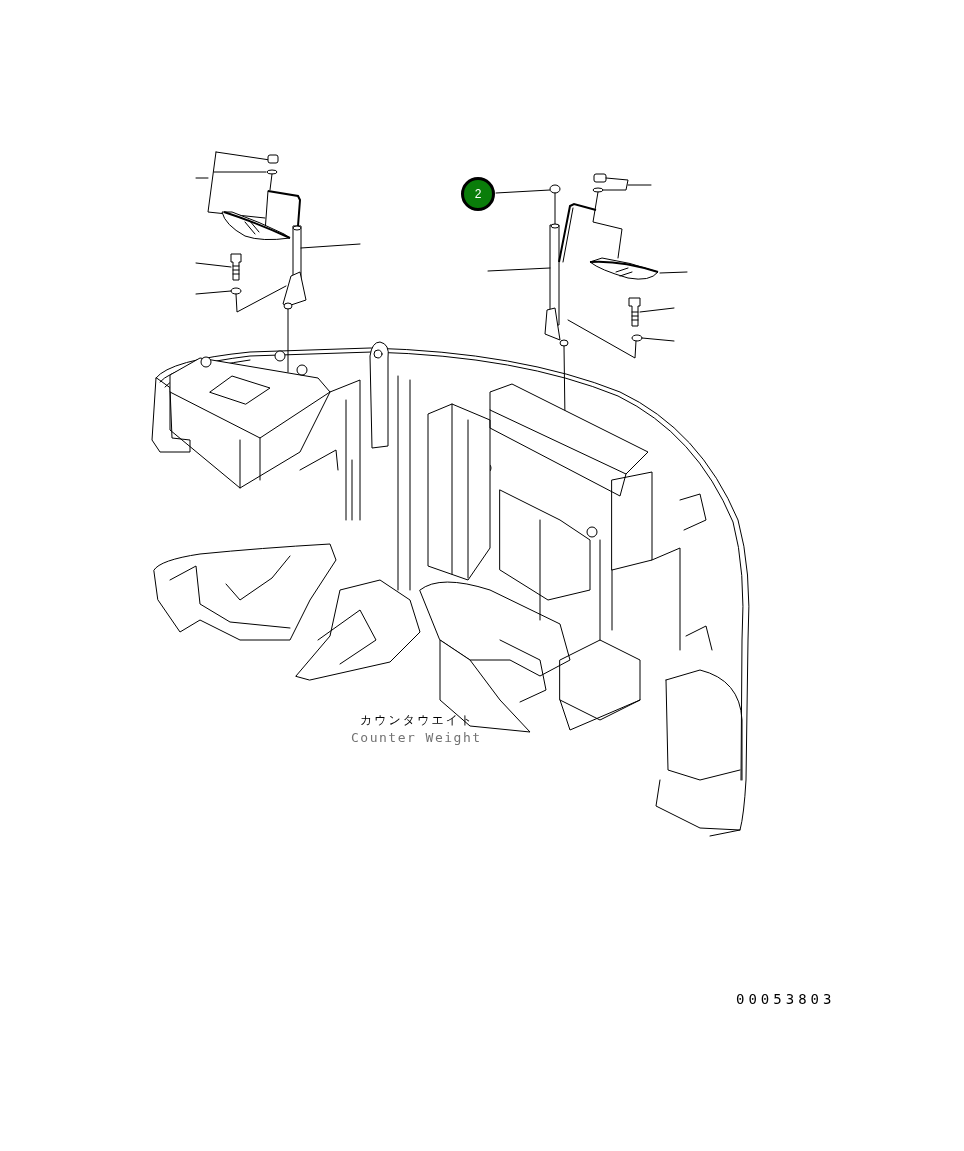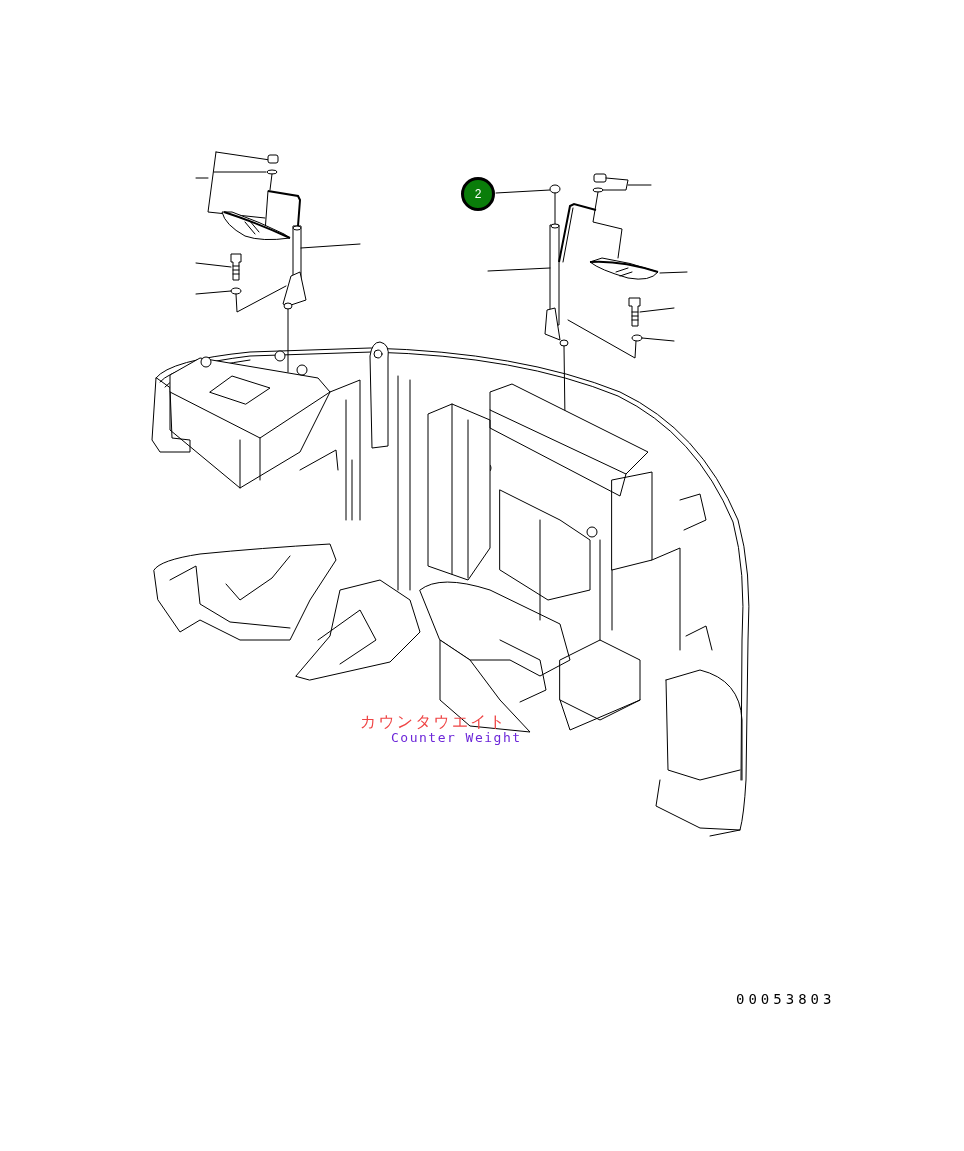--- a/index.html
+++ b/index.html
@@ -8,22 +8,22 @@
   svg { position:absolute; left:0; top:0; }
   .ln { stroke:#000; stroke-width:1; fill:none; stroke-linejoin:round; stroke-linecap:round; }
   .lnf { stroke:#000; stroke-width:1; fill:#fff; stroke-linejoin:round; }
   .thick { stroke:#000; stroke-width:2; fill:none; }
   .callout {
     position:absolute; width:34px; height:34px; border-radius:50%;
     background:#0a7d0a; border:3px solid #000; box-sizing:border-box;
     color:#fff; font-family:"Liberation Sans", sans-serif; font-size:12px;
     display:flex; align-items:center; justify-content:center; cursor:pointer;
   }
-  .label-jp { position:absolute; font-family:"DejaVu Sans", sans-serif; font-size:16px; letter-spacing:2px; color:#ef4444; }
-  .label-en { position:absolute; font-family:"DejaVu Sans Mono", monospace; font-size:13px; letter-spacing:1.5px; color:#6d28d9;margin-left:40px; }
+  .label-jp { position:absolute; font-family:"DejaVu Sans", sans-serif; font-size:12px; letter-spacing:2px; color:#000000; }
+  .label-en { position:absolute; font-family:"DejaVu Sans Mono", monospace; font-size:13px; letter-spacing:1.5px; color:#737373; }
   .docnum { position:absolute; font-family:"DejaVu Sans Mono", monospace; font-size:14px; letter-spacing:4px; color:#000; }
 </style>
 </head>
 <body>
 
 <div id="canvas">
 
 <svg width="964" height="1151" viewBox="0 0 964 1151">
 
   <g>

